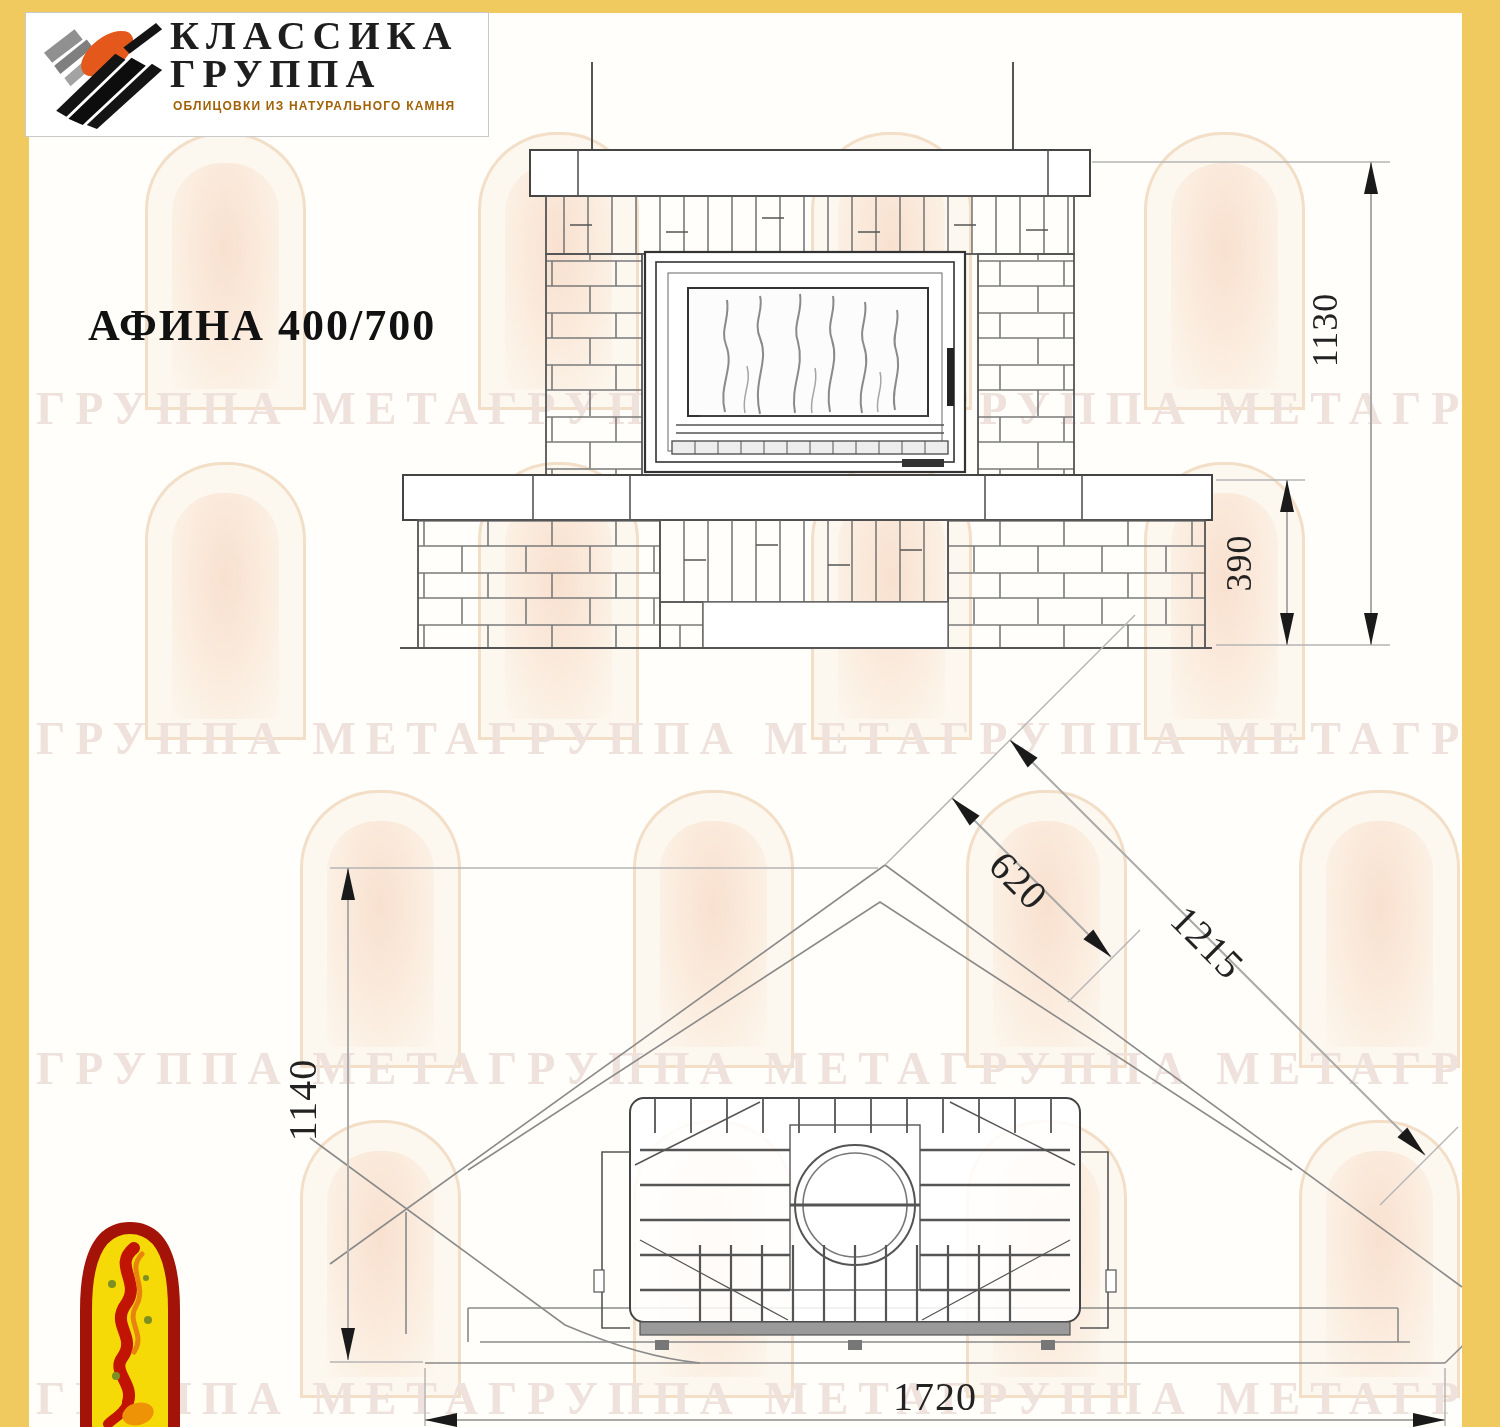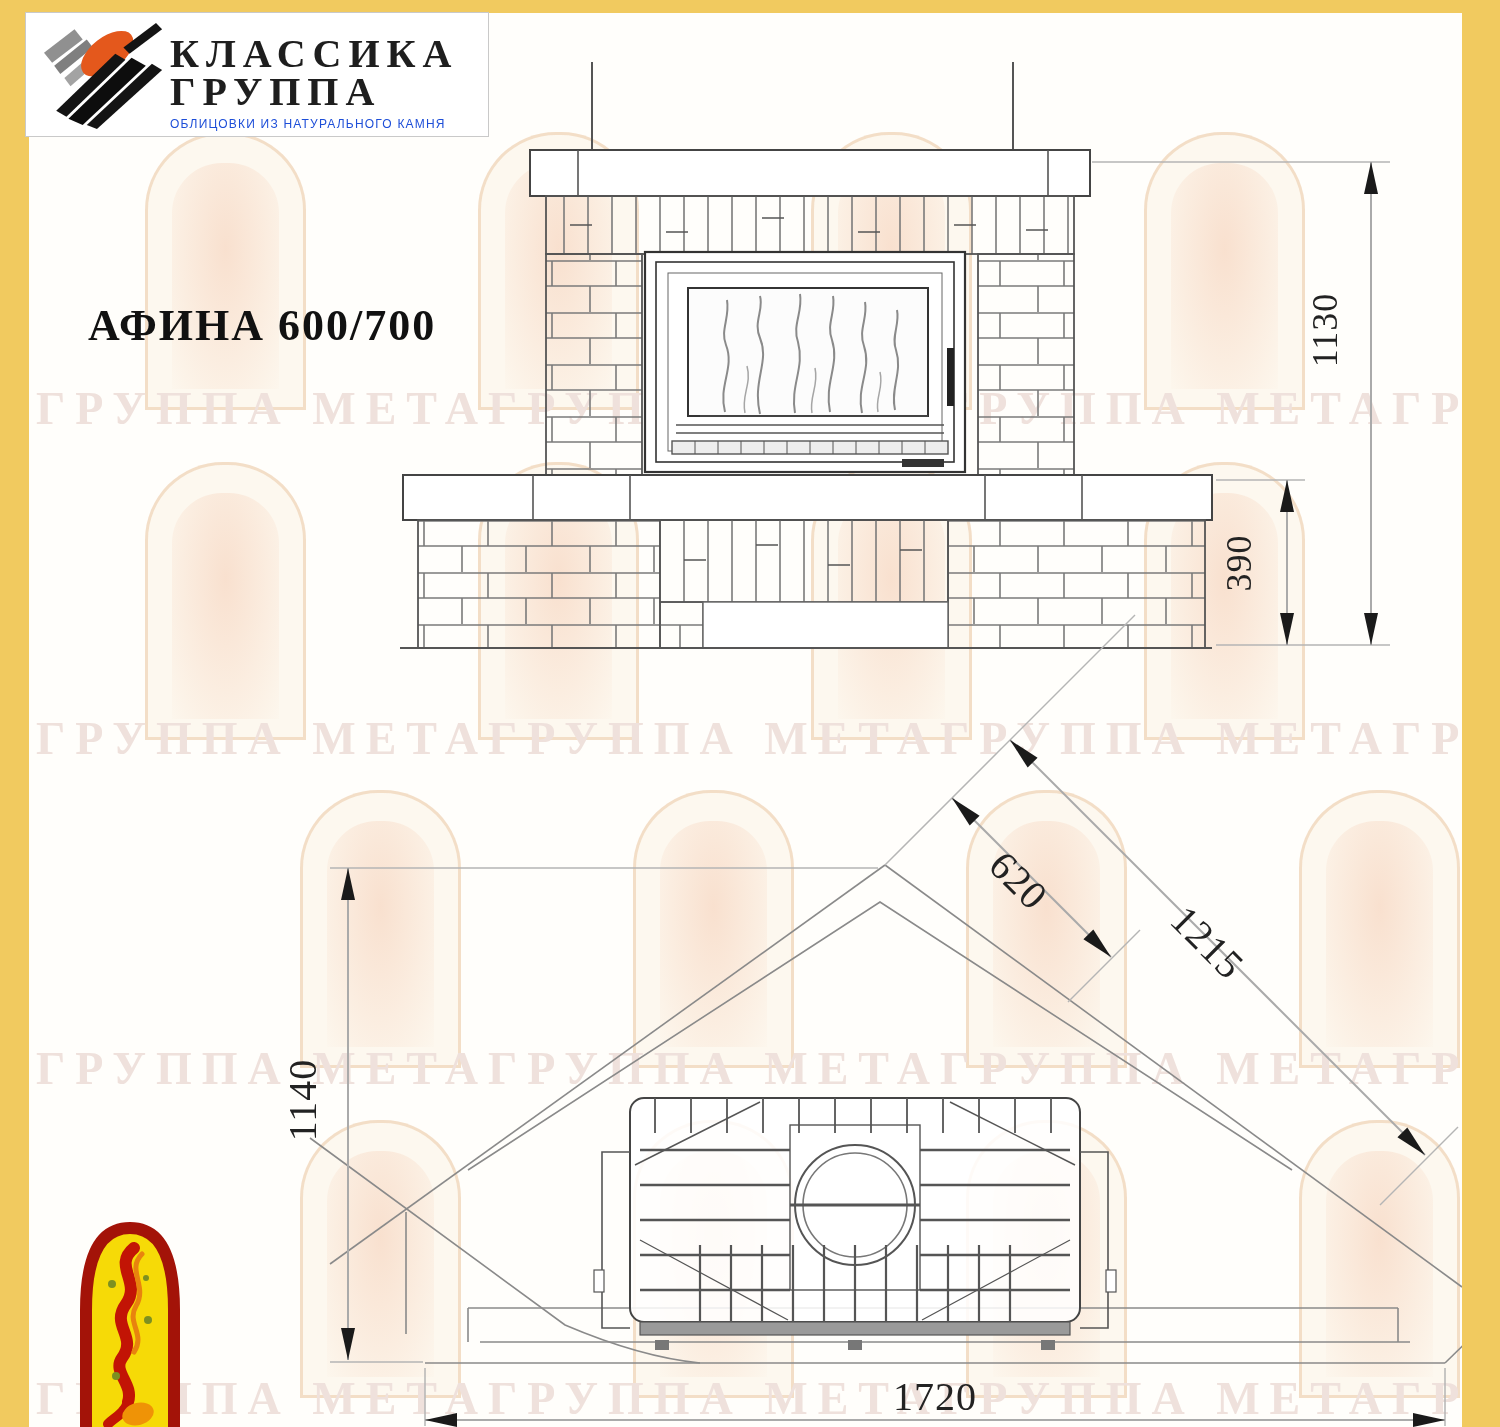--- a/index.html
+++ b/index.html
@@ -33,28 +33,28 @@
     background:radial-gradient(ellipse at 50% 38%, rgba(233,140,92,0.22), rgba(250,232,214,0.08));
   }
 
   
   #logo{
     position:absolute; left:25px; top:12px; width:462px; height:123px;
     background:#ffffff; border:1px solid #c9c9c9; z-index:5;
     display:flex; align-items:flex-start;
   }
   #logo .gfx{width:136px; height:112px; margin:4px 0 0 6px; flex:0 0 auto;}
-  #logo .txt{margin-left:2px; padding-top:22px; line-height:1;}
+  #logo .txt{margin-left:2px; padding-top:4px; line-height:1;}
   .brand-line{
     font-family:"Liberation Serif",serif; font-weight:600; color:#1e1e1e;
     font-size:40px; letter-spacing:7px; line-height:0.95;
   }
   .brand-sub{
-    font-family:"Liberation Sans",sans-serif; font-weight:normal; color:#1d4ed8;
-    font-size:12px; letter-spacing:1.2px; margin-top:7px;
+    font-family:"Liberation Sans",sans-serif; font-weight:bold; color:#a16207;
+    font-size:12px; letter-spacing:1.2px; margin-top:7px;text-align:center;
   }
 
   
   #title{
     position:absolute; left:88px; top:300px; z-index:5;
     font-family:"Liberation Serif",serif; font-weight:bold;
     font-size:44px; letter-spacing:2px; color:#111;
   }
 
   
@@ -244,21 +244,21 @@
       <path d="M34,100 L96,40 L110,48 L48,106 Z" fill="#0d0d0d"></path>
       <path d="M52,106 L116,46 L126,52 L62,110 Z" fill="#141414"></path>
     </svg>
     <div class="txt">
       <div class="brand-line">КЛАССИКА</div>
       <div class="brand-line">ГРУППА</div>
       <div class="brand-sub">ОБЛИЦОВКИ ИЗ НАТУРАЛЬНОГО КАМНЯ</div>
     </div>
   </div>
 
-  <div id="title">АФИНА 600/700</div>
+  <div id="title">АФИНА 400/700</div>
 
   <div id="emblem">
     <svg width="104" height="236" viewBox="0 0 104 236">
       <path d="M8,232 V92 Q8,10 52,10 Q96,10 96,92 V232 Z" fill="#f6da07" stroke="#a31308" stroke-width="12"></path>
       <path d="M56,30 C34,48 64,64 48,86 C32,108 60,118 44,140 C34,154 56,166 50,184" stroke="#c21405" stroke-width="12" fill="none" stroke-linecap="round"></path>
       <path d="M64,36 C48,52 70,68 58,88 C48,105 68,116 56,134" stroke="#e8830e" stroke-width="5" fill="none" stroke-linecap="round"></path>
       <path d="M50,184 C46,196 36,200 30,206" stroke="#c21405" stroke-width="10" fill="none" stroke-linecap="round"></path>
       <circle cx="34" cy="66" r="4" fill="#7d9021"></circle>
       <circle cx="70" cy="102" r="4" fill="#7d9021"></circle>
       <circle cx="38" cy="158" r="4" fill="#7d9021"></circle>

